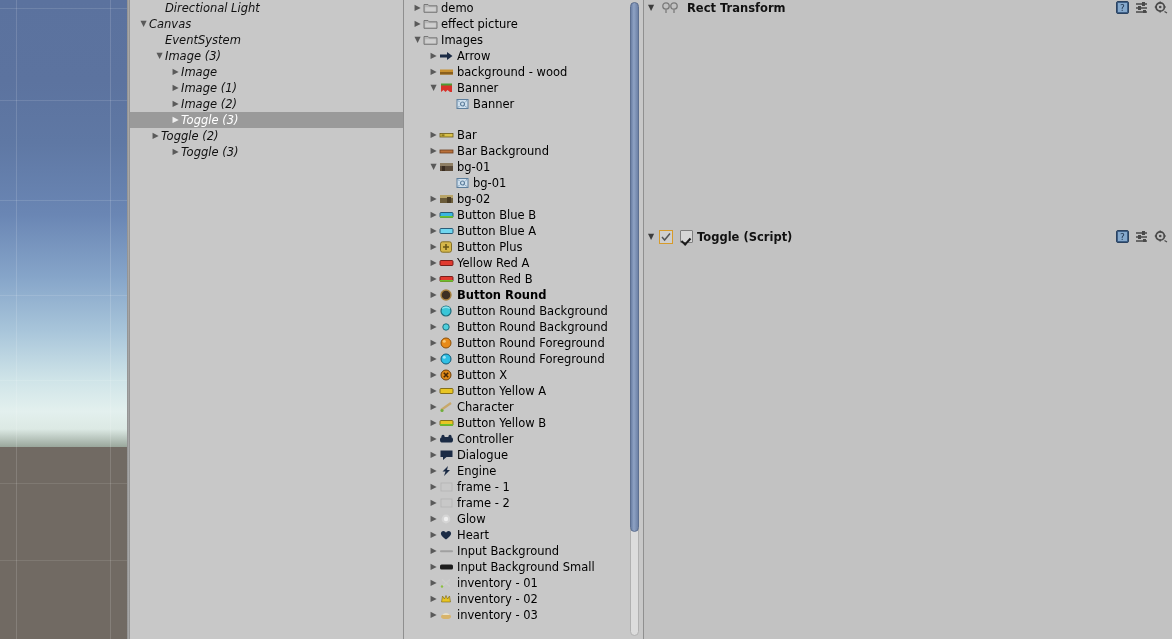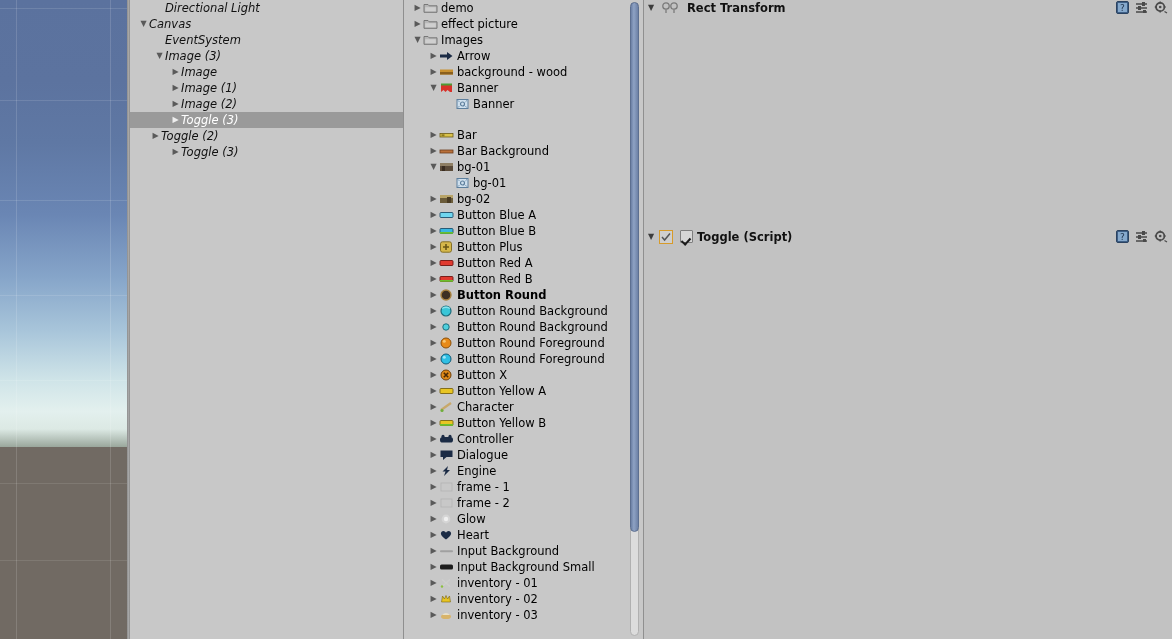--- a/index.html
+++ b/index.html
@@ -161,33 +161,33 @@
               <rect x="2" y="1.5" width="11" height="9" fill="#cfe0ee" stroke="#5d7f9d" stroke-width="1"></rect>
               <circle cx="7.5" cy="6" r="2" fill="none" stroke="#5d7f9d" stroke-width="1.2"></circle>
               <path d="M3 2.5l1.2 1.2 M11.8 2.5l-1.2 1.2 M3 9.5l1.2-1.2 M11.8 9.5l-1.2-1.2" stroke="#5d7f9d" stroke-width="1"></path>
             </svg></span><span class="lbl">bg-01</span></div>
         <div class="prow" style="padding-left: 24px;"><span class="tw">▶</span><span class="ico"><svg width="15" height="12" viewBox="0 0 15 12">
               <rect x="1" y="2" width="13" height="8" fill="#6b5c3a"></rect>
               <rect x="1" y="2" width="13" height="3" fill="#b8a468"></rect>
               <rect x="8" y="4" width="4" height="6" fill="#4a3c23"></rect>
             </svg></span><span class="lbl">bg-02</span></div>
         <div class="prow" style="padding-left: 24px;"><span class="tw">▶</span><span class="ico"><svg width="15" height="12" viewBox="0 0 15 12">
-              <rect x="1" y="3.5" width="13" height="5" rx="1" fill="#6fd6ef" stroke="#1d4f6c" stroke-width="0.9"></rect>
-            </svg></span><span class="lbl">Button Blue A</span></div>
-        <div class="prow" style="padding-left: 24px;"><span class="tw">▶</span><span class="ico"><svg width="15" height="12" viewBox="0 0 15 12">
               <rect x="1" y="3.5" width="13" height="5" rx="1" fill="#39b6e0" stroke="#1d4f6c" stroke-width="0.9"></rect>
               <rect x="1" y="7" width="13" height="1.8" fill="#6bbf2e"></rect>
             </svg></span><span class="lbl">Button Blue B</span></div>
         <div class="prow" style="padding-left: 24px;"><span class="tw">▶</span><span class="ico"><svg width="15" height="12" viewBox="0 0 15 12">
+              <rect x="1" y="3.5" width="13" height="5" rx="1" fill="#6fd6ef" stroke="#1d4f6c" stroke-width="0.9"></rect>
+            </svg></span><span class="lbl">Button Blue A</span></div>
+        <div class="prow" style="padding-left: 24px;"><span class="tw">▶</span><span class="ico"><svg width="15" height="12" viewBox="0 0 15 12">
               <rect x="1.5" y="0.8" width="11" height="10.4" rx="2" fill="#d6b84a" stroke="#857026" stroke-width="1"></rect>
               <path d="M7 3v6 M4 6h6" stroke="#6a5716" stroke-width="1.6"></path>
             </svg></span><span class="lbl">Button Plus</span></div>
         <div class="prow" style="padding-left: 24px;"><span class="tw">▶</span><span class="ico"><svg width="15" height="12" viewBox="0 0 15 12">
               <rect x="1" y="3.5" width="13" height="5" rx="1" fill="#e03a30" stroke="#6e1410" stroke-width="0.9"></rect>
-            </svg></span><span class="lbl">Button Red A</span></div>
+            </svg></span><span class="lbl">Yellow Red A</span></div>
         <div class="prow" style="padding-left: 24px;"><span class="tw">▶</span><span class="ico"><svg width="15" height="12" viewBox="0 0 15 12">
               <rect x="1" y="3.5" width="13" height="5" rx="1" fill="#e03a30" stroke="#6e1410" stroke-width="0.9"></rect>
               <rect x="1" y="7" width="13" height="1.8" fill="#6bbf2e"></rect>
             </svg></span><span class="lbl">Button Red B</span></div>
         <div class="prow" style="padding-left: 24px; font-weight: bold;"><span class="tw">▶</span><span class="ico"><svg width="15" height="12" viewBox="0 0 15 12">
               <circle cx="7" cy="6" r="5" fill="#3d3024" stroke="#a8823f" stroke-width="1.4"></circle>
             </svg></span><span class="lbl">Button Round</span></div>
         <div class="prow" style="padding-left: 24px;"><span class="tw">▶</span><span class="ico"><svg width="15" height="12" viewBox="0 0 15 12">
               <circle cx="7" cy="6" r="5" fill="#39c6d8" stroke="#1d6d7c" stroke-width="1.2"></circle>
               <path d="M3 3.5 Q7 1 11 3.5" stroke="#8de3ee" stroke-width="1.3" fill="none"></path>

